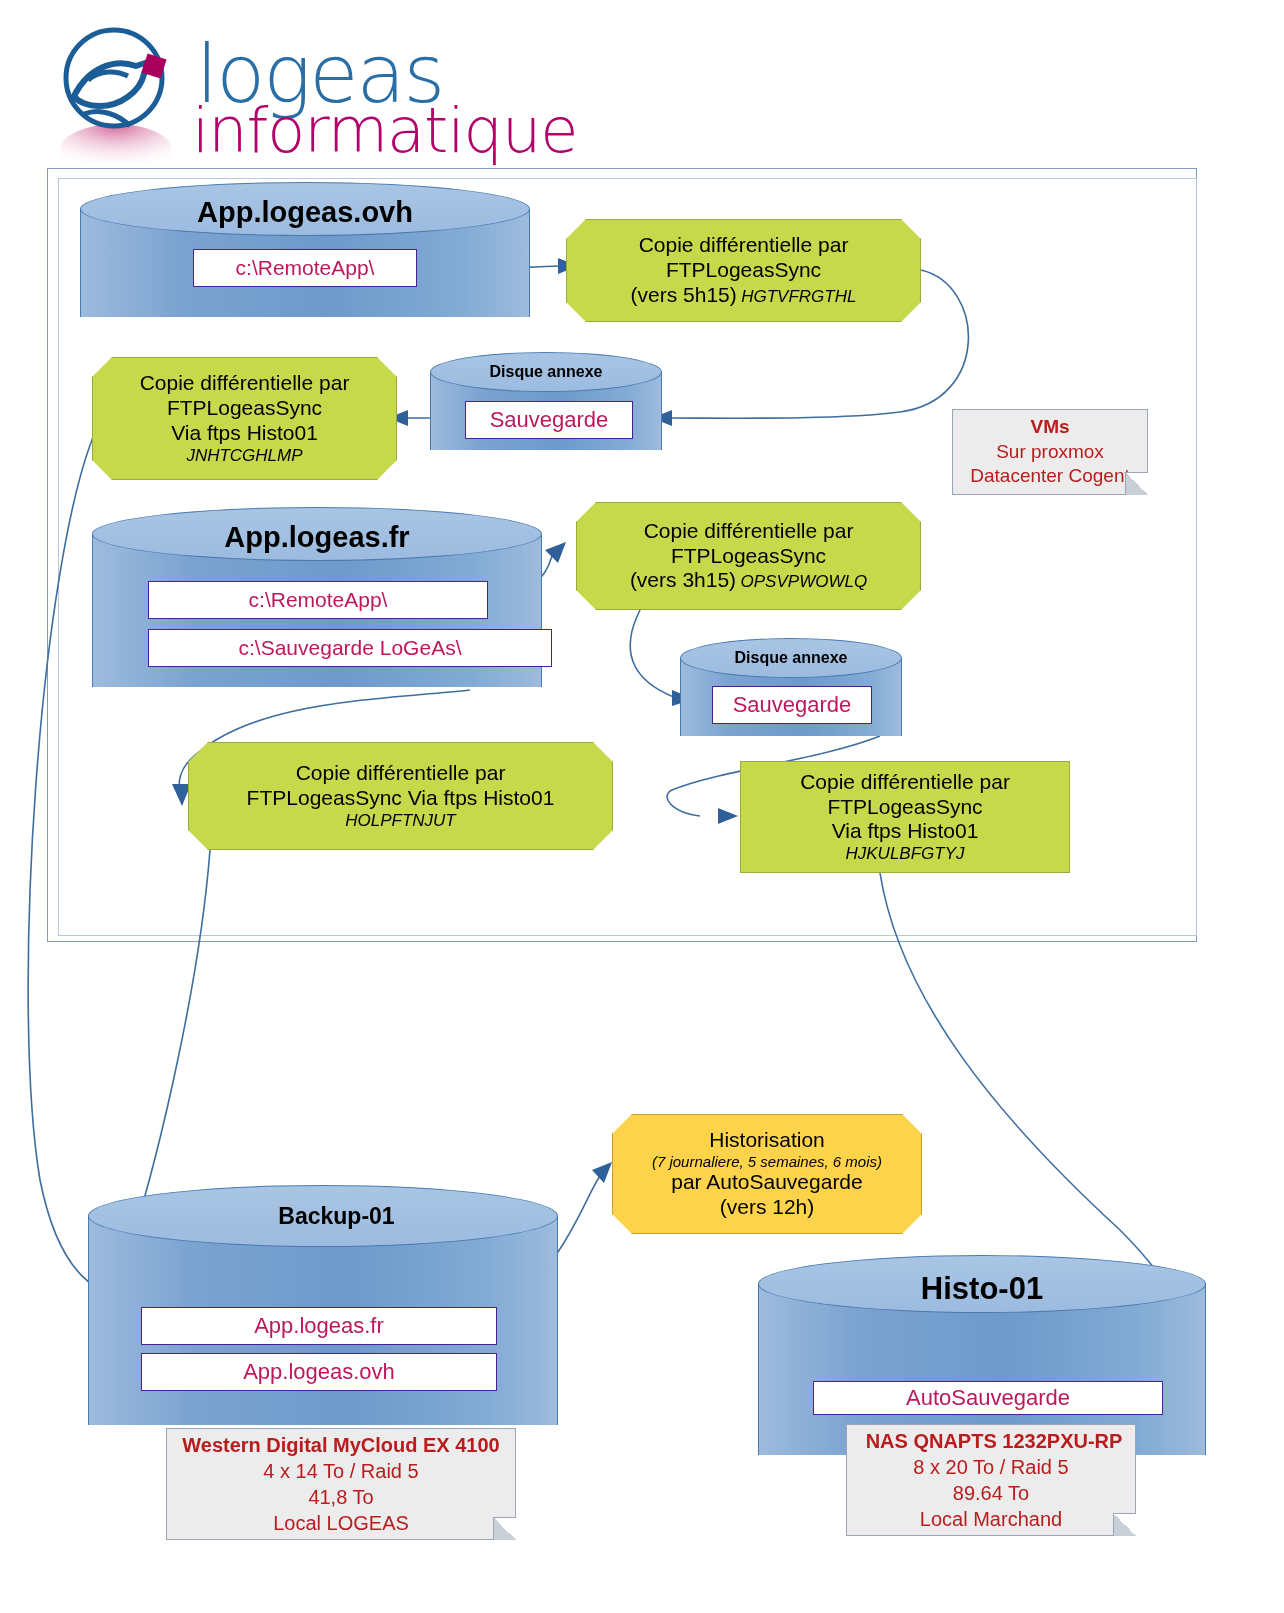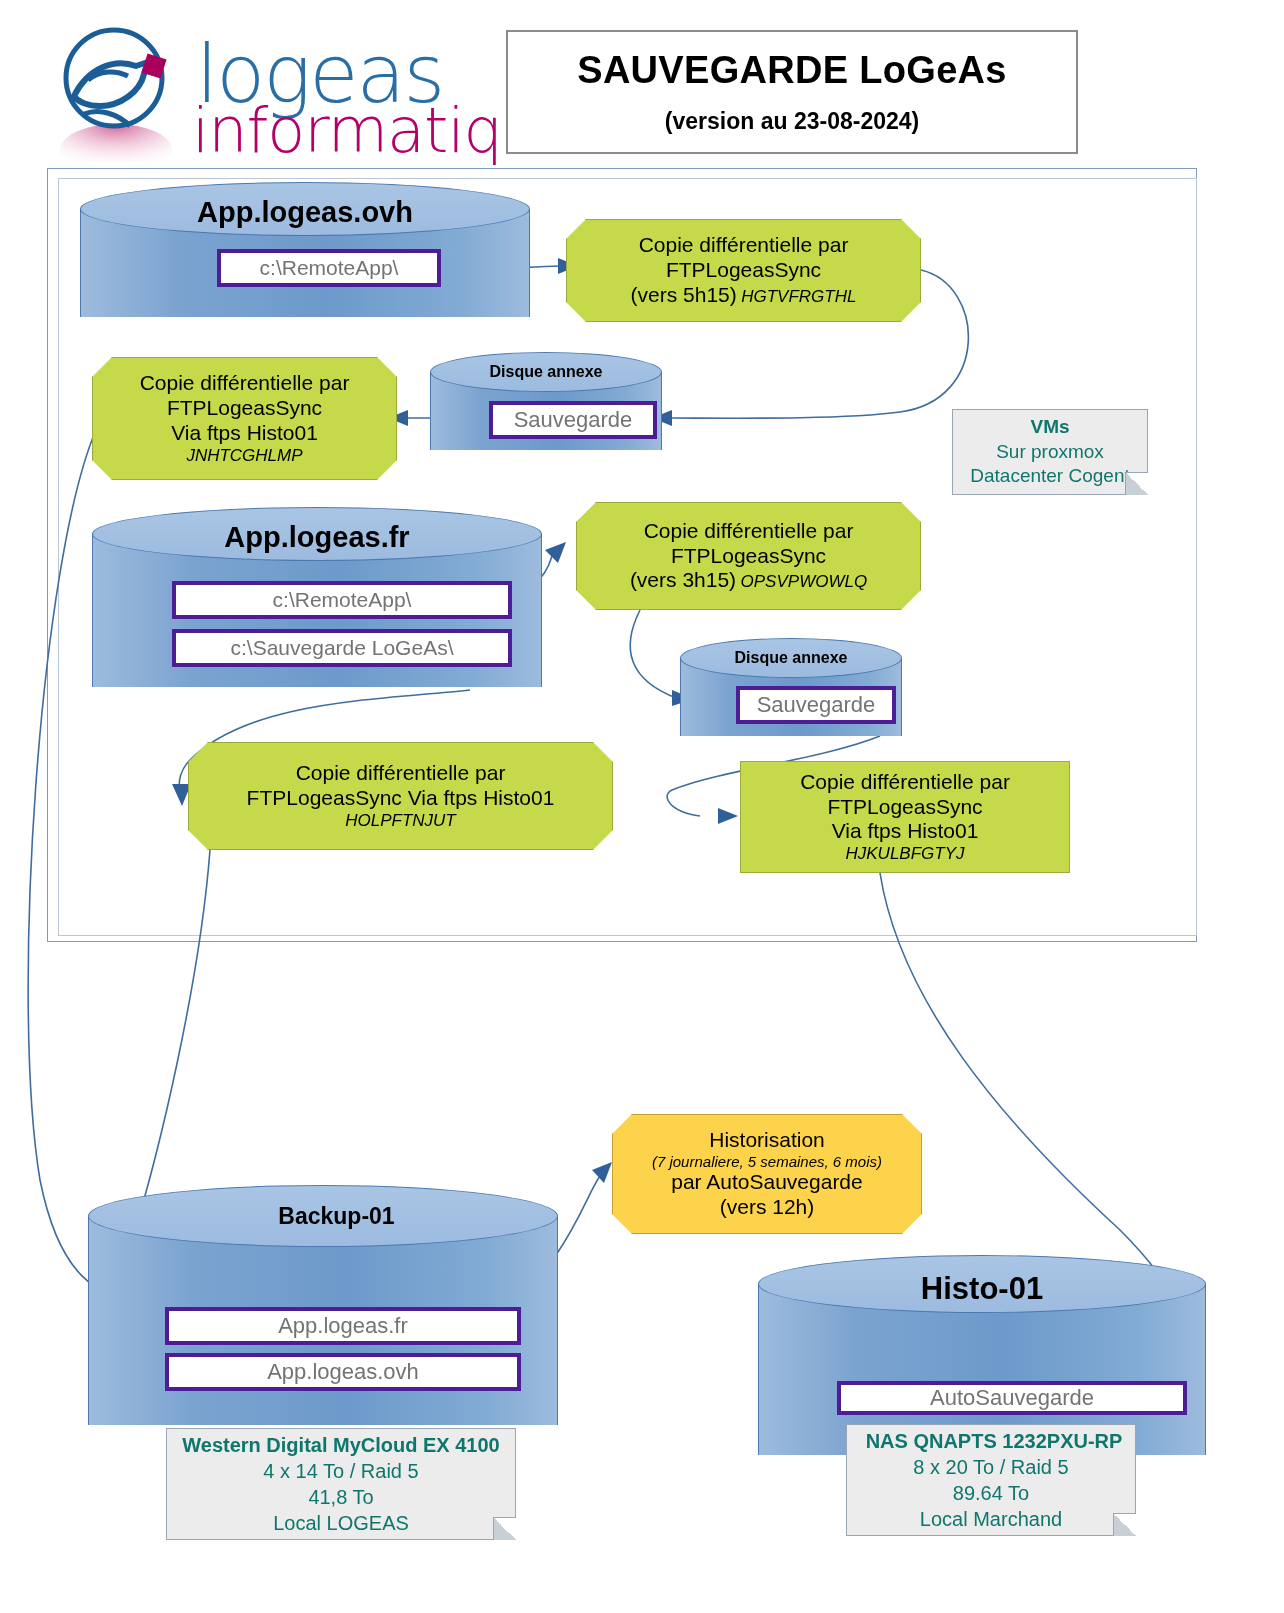--- a/index.html
+++ b/index.html
@@ -78,23 +78,23 @@
     border-radius: 50%;
     background: #7ba3d0;
     border: 1.5px solid #4a7ab0;
     box-sizing: border-box;
   }
   .cyl .label {
     position: absolute; left: 0; right: 0; text-align: center;
     font-weight: bold; color: #000; z-index: 5;
   }
   .cyl .slot {
-    position: absolute; background: #ffffff; border: 4px solid #4c1d95;
+    position: absolute; background: #ffffff; border: 1px solid #4c1d95;
     display: flex; align-items: center; justify-content: center;
-    z-index: 5; box-sizing: border-box; color: #737373; margin-left: 24px;
+    z-index: 5; box-sizing: border-box; color: #be185d;
   }
 
   
   #cyl-ovh   { left: 80px;  top: 182px; width: 450px; height: 135px; }
   #cyl-ovh  .top  { top: 0; }
   #cyl-ovh  .body { top: 27px; height: 108px; }
   #cyl-ovh  .bot  { top: 81px; }
   #cyl-ovh  .label { top: 14px; font-size: 29px; }
   #cyl-ovh  .slot  { left: 113px; top: 67px; width: 224px; height: 38px; font-size: 21px; }
 
@@ -104,21 +104,21 @@
   #cyl-annexe1 .bot  { top: 58px; height: 40px; }
   #cyl-annexe1 .label { top: 11px; font-size: 16px; }
   #cyl-annexe1 .slot  { left: 35px; top: 49px; width: 168px; height: 38px; font-size: 22px; }
 
   #cyl-fr    { left: 92px;  top: 507px; width: 450px; height: 180px; }
   #cyl-fr   .top  { top: 0; }
   #cyl-fr   .body { top: 27px; height: 153px; }
   #cyl-fr   .bot  { top: 126px; }
   #cyl-fr   .label { top: 14px; font-size: 29px; }
   #cyl-fr   .slot.s1 { left: 56px; top: 74px; width: 340px; height: 38px; font-size: 21px; }
-  #cyl-fr   .slot.s2 { left: 56px; top: 122px; width: 340px; height: 38px; font-size: 21px; }
+  #cyl-fr   .slot.s2 { left: 56px; top: 122px; width: 404px; height: 38px; font-size: 21px; }
 
   #cyl-annexe2 { left: 680px; top: 638px; width: 222px; height: 98px; }
   #cyl-annexe2 .top  { top: 0; height: 40px; }
   #cyl-annexe2 .body { top: 20px; height: 78px; }
   #cyl-annexe2 .bot  { top: 58px; height: 40px; }
   #cyl-annexe2 .label { top: 11px; font-size: 16px; }
   #cyl-annexe2 .slot  { left: 32px; top: 48px; width: 160px; height: 38px; font-size: 22px; }
 
   #cyl-backup { left: 88px; top: 1185px; width: 470px; height: 240px; }
   #cyl-backup .top  { top: 0; height: 62px; }
@@ -160,21 +160,21 @@
   #oct-historisation {
     left: 612px; top: 1114px; width: 310px; height: 120px;
     background: #fcd34a; border: 1px solid #c79f2c;
   }
   #oct-historisation .sub { font-size: 15px; font-style: italic; }
   #oct-historisation .ln { font-size: 21px; }
 
   
   .note {
     background: #ececec; border: 1px solid #9aa6b5;
-    box-sizing: border-box; color: #0f766e;
+    box-sizing: border-box; color: #b91c1c;
     display: flex; flex-direction: column;
     align-items: center; justify-content: center;
     line-height: 1.3; text-align: center;
     position: absolute;
   }
   .note .hd { font-weight: bold; }
   .note::after {
     content: ""; position: absolute; right: -1px; bottom: -1px;
     width: 22px; height: 22px;
     background: linear-gradient(225deg, #ffffff 50%, #c9cfd7 50%);
@@ -209,24 +209,20 @@
       <circle cx="70" cy="56" r="48" fill="none" stroke="#1b5d96" stroke-width="5"></circle>
       <path d="M30 74 C 44 46, 70 36, 92 44 L 104 40 L 100 52 C 96 70, 76 84, 56 84 C 44 84, 34 80, 30 74 Z" fill="none" stroke="#1b5d96" stroke-width="6" stroke-linejoin="round"></path>
       <path d="M44 58 C 56 48, 72 48, 84 54" fill="none" stroke="#1b5d96" stroke-width="5"></path>
       <path d="M40 92 C 56 86, 74 92, 86 104" fill="none" stroke="#1b5d96" stroke-width="5"></path>
       <rect x="100" y="34" width="20" height="20" transform="rotate(18 110 44)" fill="#a8005c"></rect>
     </svg>
     <div id="logo-text-1">logeas</div>
     <div id="logo-text-2">informatique</div>
   </div>
 
-  <div class="abs" id="title-box">
-    <div id="title-main">SAUVEGARDE LoGeAs</div>
-    <div id="title-sub">(version au 23-08-2024)</div>
-  </div>
 
   <div class="abs" id="frame-outer"></div>
   <div class="abs" id="frame-inner"></div>
 
   <svg id="links">
 
     <path d="M405 265 C 470 272, 500 268, 560 266"></path>
     <polygon class="arrowhead" points="558,258 578,266 558,274"></polygon>
 
     <path d="M921 270 C 985 285, 990 400, 900 412 C 840 420, 720 418, 672 418"></path>

